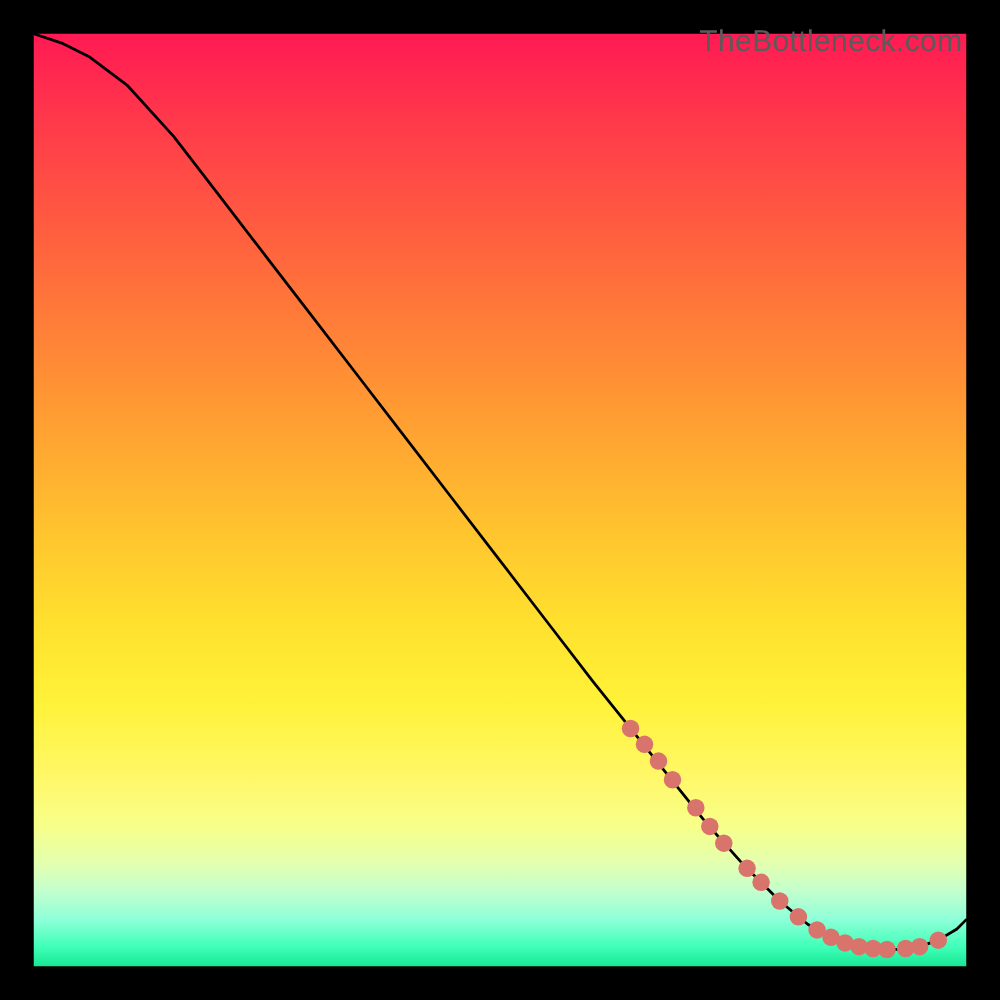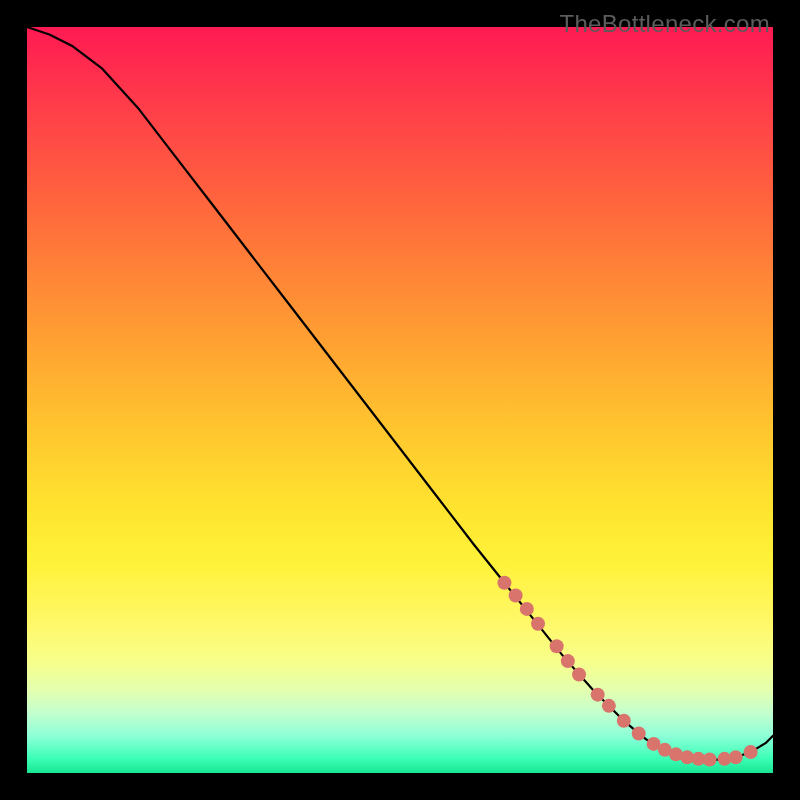--- a/index.html
+++ b/index.html
@@ -36,21 +36,21 @@
       #f7ff8a 85%,
       #e3ffb0 89%,
       #c2ffce 92%,
       #8effd8 95%,
       #3dffb7 98%,
       #18e693 100%
     );
   }
   .watermark {
     position: absolute;
-    top: 10px;
+    top: 20px;
     right: 30px;
     color: #5b5b5b;
     font-size: 24px;
     font-weight: 400;
     letter-spacing: 0.3px;
     user-select: none;
   }
   svg.overlay {
     position: absolute;
     left: 27px;

